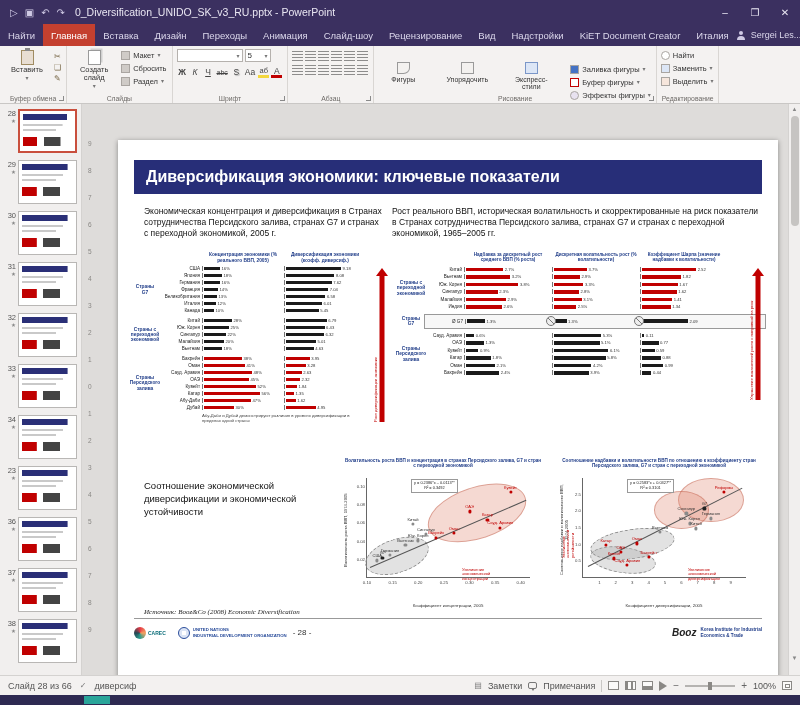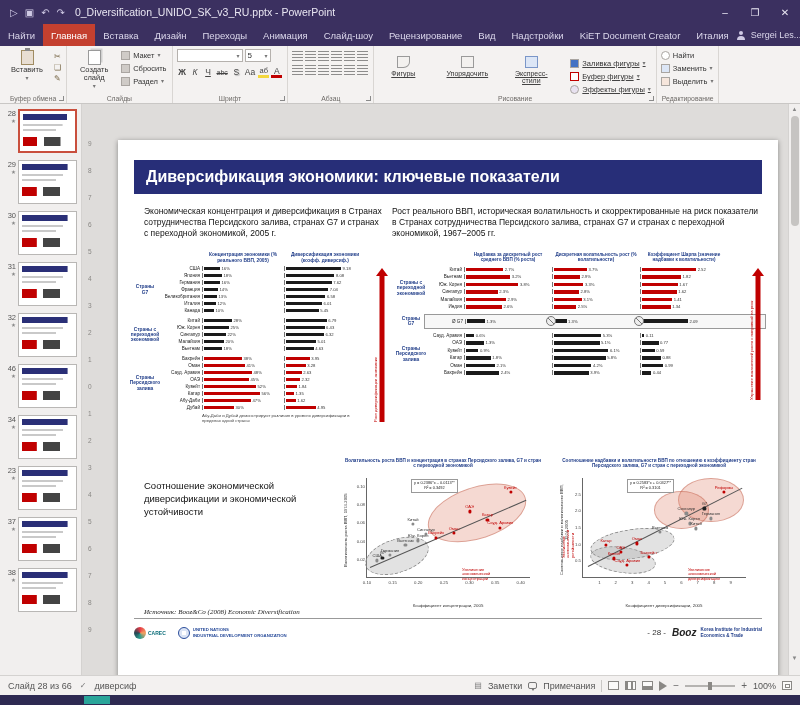--- a/index.html
+++ b/index.html
@@ -45,21 +45,21 @@
   .fontcol { flex-direction:column; display:flex; gap:0; }
   .frow { display:flex; gap:2px; align-items:center; margin:2px 0; }
   .selbox { display:inline-flex; align-items:center; justify-content:space-between; background:#fff; border:1px solid #b5b1ad; height:13px; font-size:8px; padding:0 2px; color:#333; }
   .fname { width:66px; } .fsize { width:26px; }
   .fbtn { min-width:11px; height:12px; display:inline-flex; align-items:center; justify-content:center; font-size:8.5px; color:#444; padding:0 1px; }
   .fbtn.b { font-weight:bold; } .fbtn.i { font-style:italic; } .fbtn.u { text-decoration:underline; }
   .fbtn.s { text-decoration:line-through; font-size:7px; } .fbtn.sh { text-shadow:1px 1px 1px #aaa; }
   .fbtn.hl { border-bottom:3px solid #f3d73e; font-size:7.5px; } .fbtn.fc { border-bottom:3px solid #c00000; }
   .paracol { display:flex; flex-direction:column; padding-top:2px; }
   .micon { width:11px; height:10px; background:repeating-linear-gradient(to bottom,#6b6b6b 0 1px,transparent 1px 3px); opacity:.75; }
-  .drawwrap { display:flex; gap:14px; padding-top:8px;text-decoration:underline; }
+  .drawwrap { display:flex; gap:14px; padding-top:14px; }
   .drawbtn { display:flex; flex-direction:column; align-items:center; gap:2px; font-size:7px; width:50px; text-align:center; color:#333; padding-top:1px; line-height:1.05; }
   .dicon { width:13px; height:12px; border:1px solid #9a9a9a; background:#f3f1ef; }
   .dicon.shapes { border-radius:0 0 50% 0; } .dicon.styles { background:#dce6f6; border-color:#7a96c8; }
   .dd { font-size:6px; color:#777; }
 
   
   .main { flex:1 1 auto; display:flex; min-height:0; }
   .thumbs { width:82px; background:#f1efee; border-right:1px solid #d4d2d0; overflow:hidden; padding-top:5px; flex:0 0 auto; }
   .thumb-item { display:flex; margin:0 4px 7px 2px; gap:2px; }
   .thumb-numcol { width:14px; display:flex; flex-direction:column; align-items:flex-end; gap:1px; }
@@ -88,21 +88,21 @@
   .rh { left:274px; top:66px; width:372px; }
   .bottom-text { position:absolute; left:26px; top:340px; width:170px; font-size:9.5px; color:#111; line-height:1.35; }
   .src { position:absolute; left:26px; top:468px; font-size:7px; font-style:italic; font-family:"Liberation Serif", serif; color:#222; }
   .sfooter { position:absolute; left:16px; right:16px; top:478px; height:25px; border-top:1px solid #999; display:flex; align-items:center; gap:6px; padding-top:3px; }
   .carec { display:flex; align-items:center; gap:2px; }
   .carec-dot { width:12px; height:12px; border-radius:50%; background:conic-gradient(#e63946,#f4a261,#2a9d8f,#264653,#e63946); }
   .carec-t { font-size:5px; font-weight:bold; color:#0d6e7a; }
   .un { display:flex; align-items:center; gap:3px; margin-left:6px; }
   .un-emblem { width:12px; height:12px; border-radius:50%; border:1px solid #2a4d9b; background:radial-gradient(circle at 50% 50%, #fff 30%, #dbe4f5 31%); }
   .un-text { font-size:4.3px; color:#2a4d9b; font-weight:bold; line-height:1.2; }
-  .page-num { flex:1; text-align:right; font-size:8px; color:#333; }
+  .page-num { flex:1; text-align:left; font-size:8px; color:#333; }
   .kiet { display:flex; align-items:center; gap:4px; }
   .kiet-logo { font-size:10px; font-weight:bold; font-style:italic; color:#222; }
   .kiet-text { font-size:4.6px; color:#1f3c88; font-weight:bold; line-height:1.2; text-align:left; }
 
   
   #left-chart { position:absolute; left:14px; top:112px; width:258px; height:182px; }
   .lc-headers { display:flex; margin-left:70px; margin-bottom:2px; }
   .lc-hcell { width:82px; color:#1f3c88; font-weight:bold; text-align:center; font-size:4.8px; line-height:1.15; padding:0 2px; }
   .lc-group { display:flex; margin-bottom:3px; }
   .lc-glabel { width:26px; font-size:4.8px; font-weight:bold; color:#1f3c88; display:flex; align-items:center; justify-content:center; text-align:center; line-height:1.1; }
@@ -406,35 +406,42 @@
         </div>
         <div class="thumb-item">
           <div class="thumb-numcol">
             <div class="thumb-num">32</div>
             <div class="thumb-star">★</div>
           </div>
           <div class="thumb-box"></div>
         </div>
         <div class="thumb-item">
           <div class="thumb-numcol">
-            <div class="thumb-num">46</div>
+            <div class="thumb-num">33</div>
             <div class="thumb-star">★</div>
           </div>
           <div class="thumb-box"></div>
         </div>
         <div class="thumb-item">
           <div class="thumb-numcol">
             <div class="thumb-num">34</div>
             <div class="thumb-star">★</div>
           </div>
           <div class="thumb-box"></div>
         </div>
         <div class="thumb-item">
           <div class="thumb-numcol">
             <div class="thumb-num">23</div>
+            <div class="thumb-star">★</div>
+          </div>
+          <div class="thumb-box"></div>
+        </div>
+        <div class="thumb-item">
+          <div class="thumb-numcol">
+            <div class="thumb-num">36</div>
             <div class="thumb-star">★</div>
           </div>
           <div class="thumb-box"></div>
         </div>
         <div class="thumb-item">
           <div class="thumb-numcol">
             <div class="thumb-num">37</div>
             <div class="thumb-star">★</div>
           </div>
           <div class="thumb-box"></div>
@@ -467,21 +474,21 @@
           <span style="top: 386px;">5</span>
           <span style="top: 413px;">6</span>
           <span style="top: 440px;">7</span>
           <span style="top: 467px;">8</span>
           <span style="top: 494px;">9</span>
         </div>
 
       <div class="slide">
         <div class="stitle">Диверсификация экономики: ключевые показатели</div>
         <div class="heading lh">Экономическая концентрация и диверсификация в Странах сотрудничества Персидского залива, странах G7 и странах с переходной экономикой, 2005 г.</div>
-        <div class="heading rh">Рост реального ВВП, историческая волатильность и скорректированные на риск показатели в Странах сотрудничества Персидского залива, странах G7 и странах с переходной экономикой, 1967–2005 гг.</div>
+        <div class="heading rh">Рост реального ВВП, историческая волатильность и скорректированные на риск показатели в Странах сотрудничества Персидского залива, странах G7 и странах с переходной экономикой, 1965–2005 гг.</div>
 
         <div id="left-chart">
             <div class="lc-headers">
               <div class="lc-hcell">Концентрация экономики (% реального ВВП, 2005)</div>
               <div class="lc-hcell">Диверсификация экономики (коэфф. диверсиф.)</div>
             </div>
             <div class="lc-group">
               <div class="lc-glabel">Страны G7</div>
               <div class="lc-rows">
                 <div class="lc-row">

